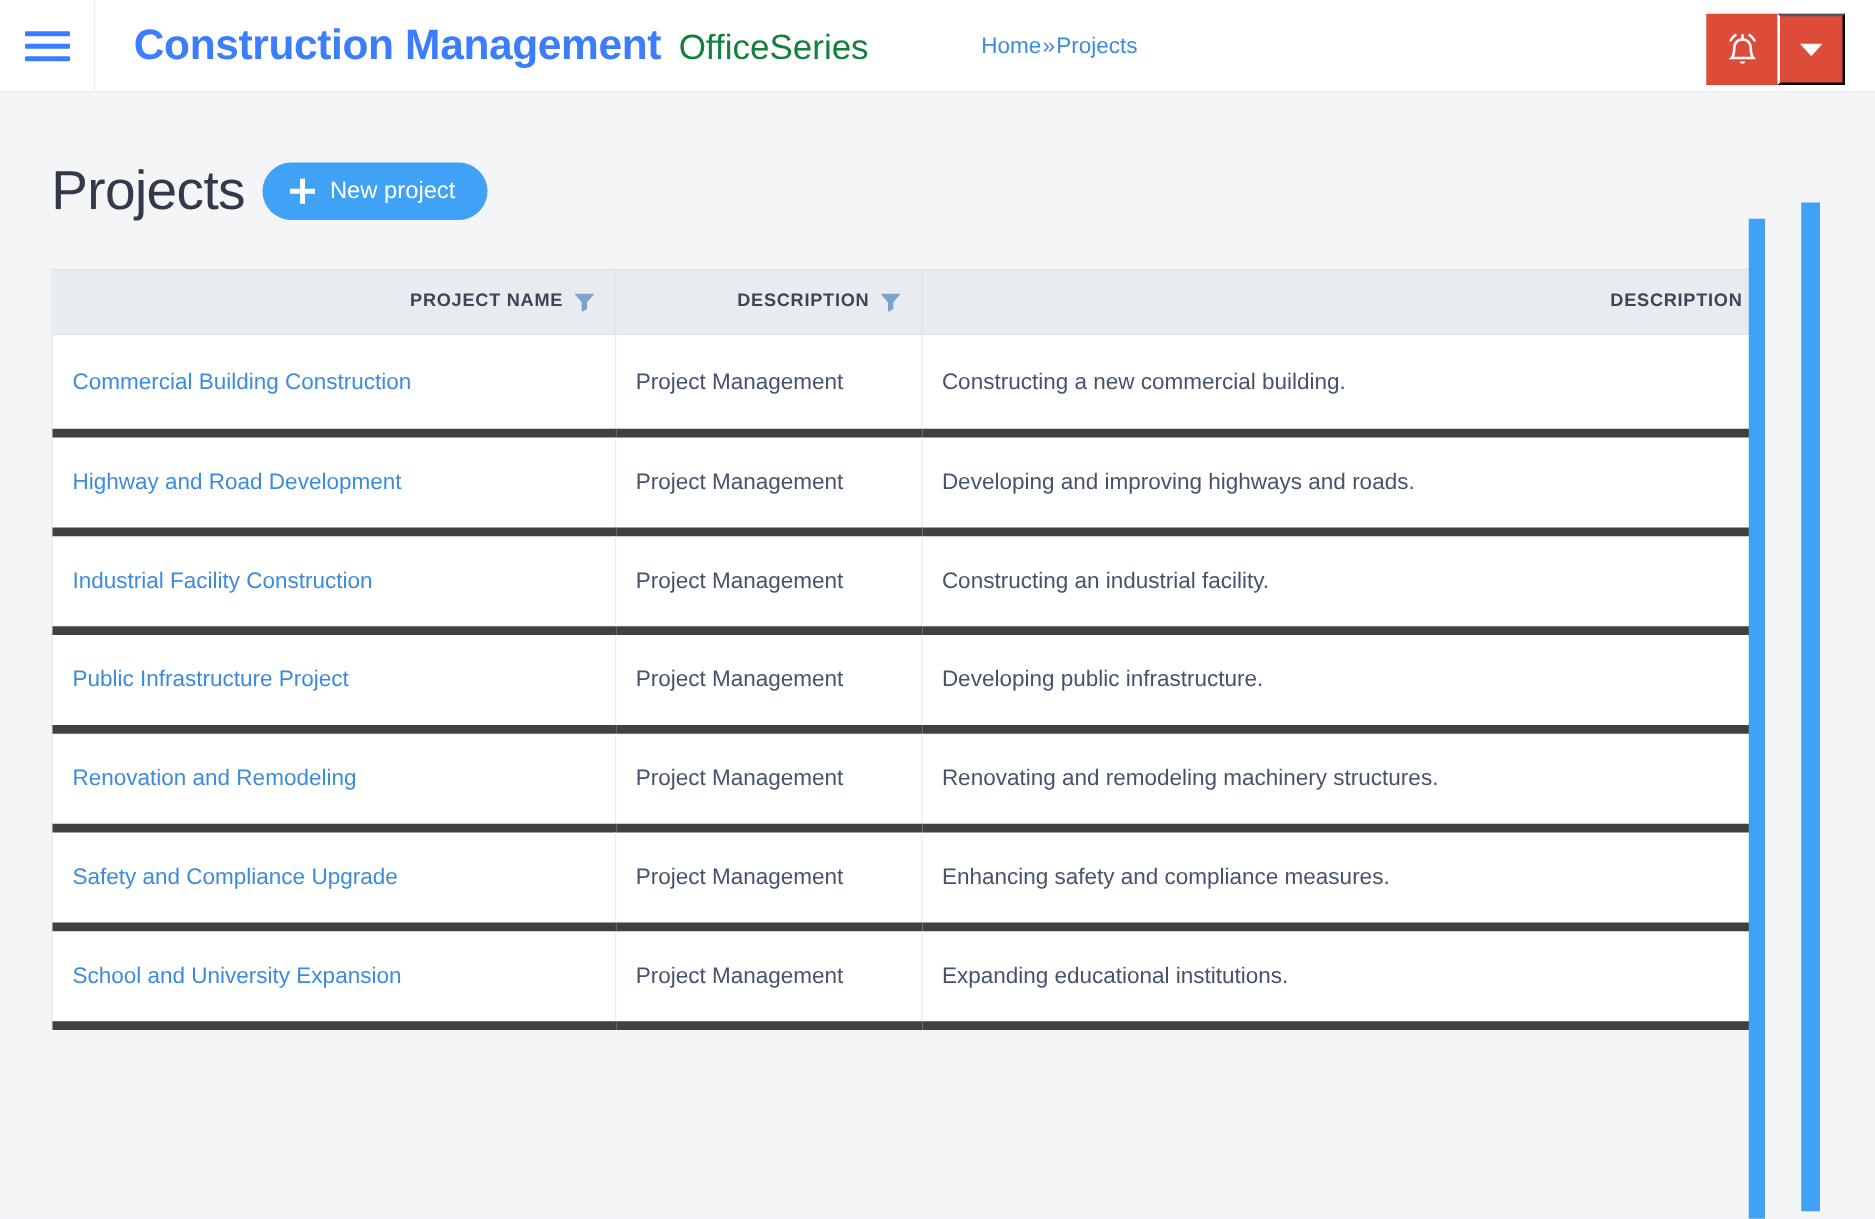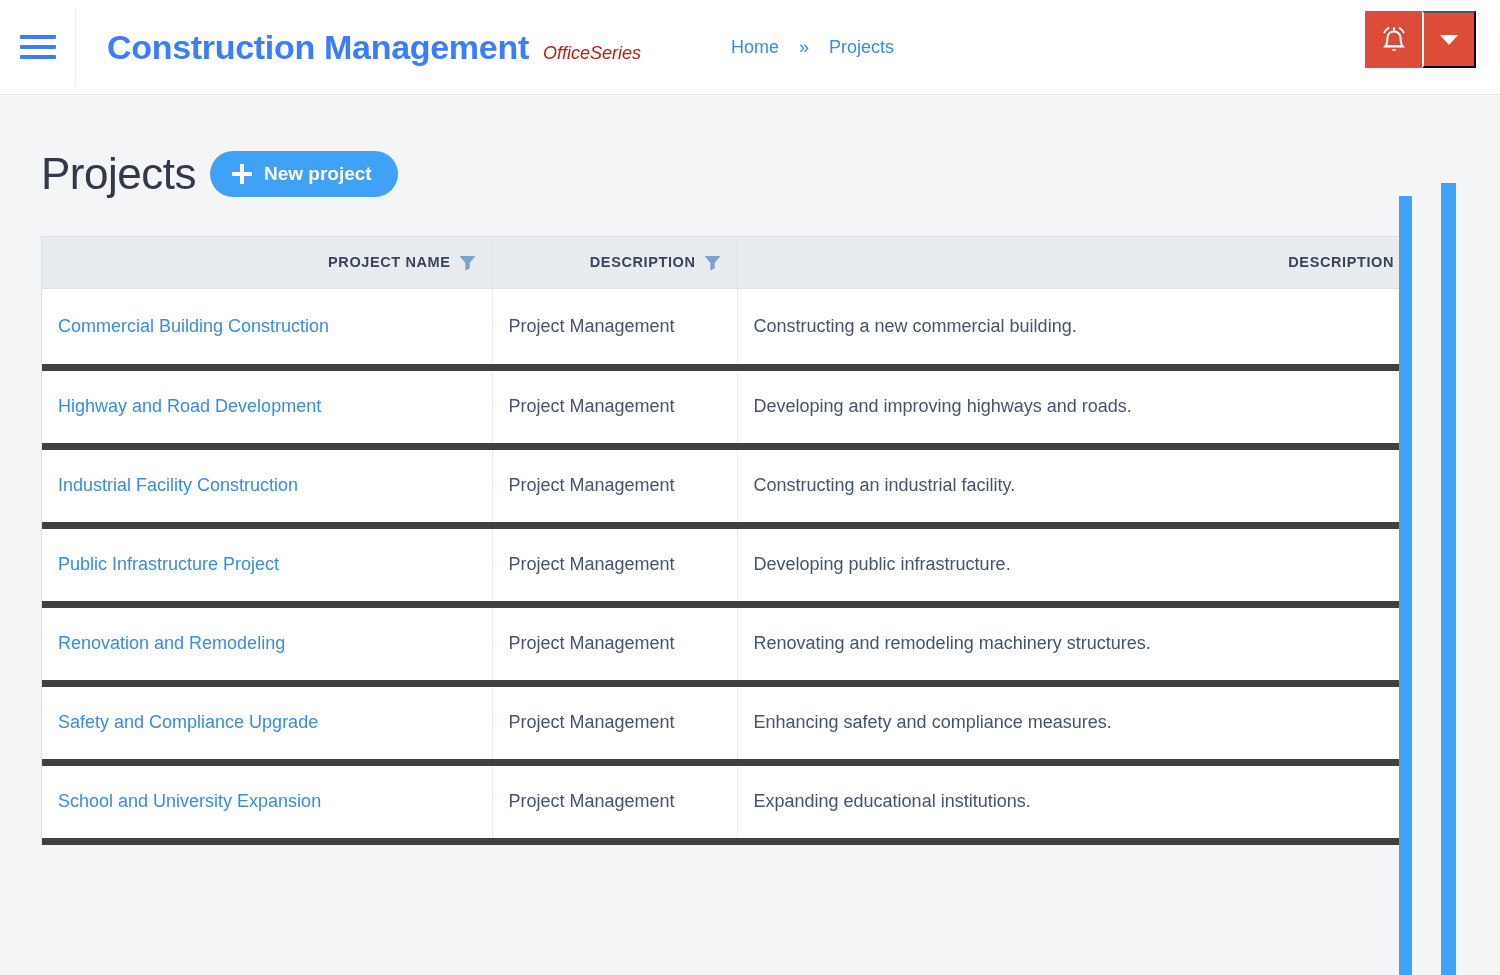--- a/index.html
+++ b/index.html
@@ -6,21 +6,21 @@
   html, body {
     width: 1500px; height: 975px;
     font-family: "Liberation Sans", sans-serif;
     background: #f4f5f7;
     overflow: hidden;
   }
 
   
   .topbar {
     position: relative;
-    height: 95px;
+    height: 74px;
     background: #ffffff;
     display: flex;
     align-items: center;
     border-bottom: 1px solid #e6e8ec;
   }
   .hamburger {
     width: 75px; height: 79px;
     display: flex; flex-direction: column;
     align-items: center; justify-content: center;
     gap: 6px; cursor: pointer;
@@ -34,24 +34,24 @@
   }
   .brand {
     display: flex; align-items: baseline; gap: 14px;
     padding-left: 31px;
   }
   .brand-title {
     font-size: 34px; font-weight: bold; color: #3b7dfb;
     letter-spacing: -0.3px; white-space: nowrap;
   }
   .brand-sub {
-    font-size: 18px; color: #b91c1c; white-space: nowrap; font-style: italic;
+    font-size: 28px; color: #15803d; white-space: nowrap;
   }
   .breadcrumb {
-    display: flex; align-items: center; gap: 19px;
+    display: flex; align-items: center; gap: 0;
     margin-left: 90px; font-size: 18px; white-space: nowrap;
   }
   .breadcrumb a { color: #3d8bdd; text-decoration: none; cursor: pointer; }
   .breadcrumb .sep { color: #3d8bdd; font-size: 18px; padding: 0 1px; }
 
   .topbar-actions {
     position: absolute; right: 24px; top: 11px;
     display: flex; height: 57px;
   }
   .alert-btn {
@@ -84,21 +84,21 @@
   }
   .page-title {
     font-size: 44px; color: #33384a; font-weight: normal;
     letter-spacing: -0.5px;
   }
   .new-btn {
     display: inline-flex; align-items: center; gap: 12px;
     background: #3fa2f7; color: #ffffff;
     border: none; border-radius: 26px;
     padding: 12px 26px 12px 22px;
-    font-size: 19px; font-weight: bold;
+    font-size: 19px; font-weight: normal;
     font-family: "Liberation Sans", sans-serif;
     cursor: pointer;
   }
   .plus-icon {
     position: relative; display: inline-block;
     width: 20px; height: 20px;
   }
   .plus-icon::before, .plus-icon::after {
     content: ""; position: absolute; background: #ffffff;
   }

